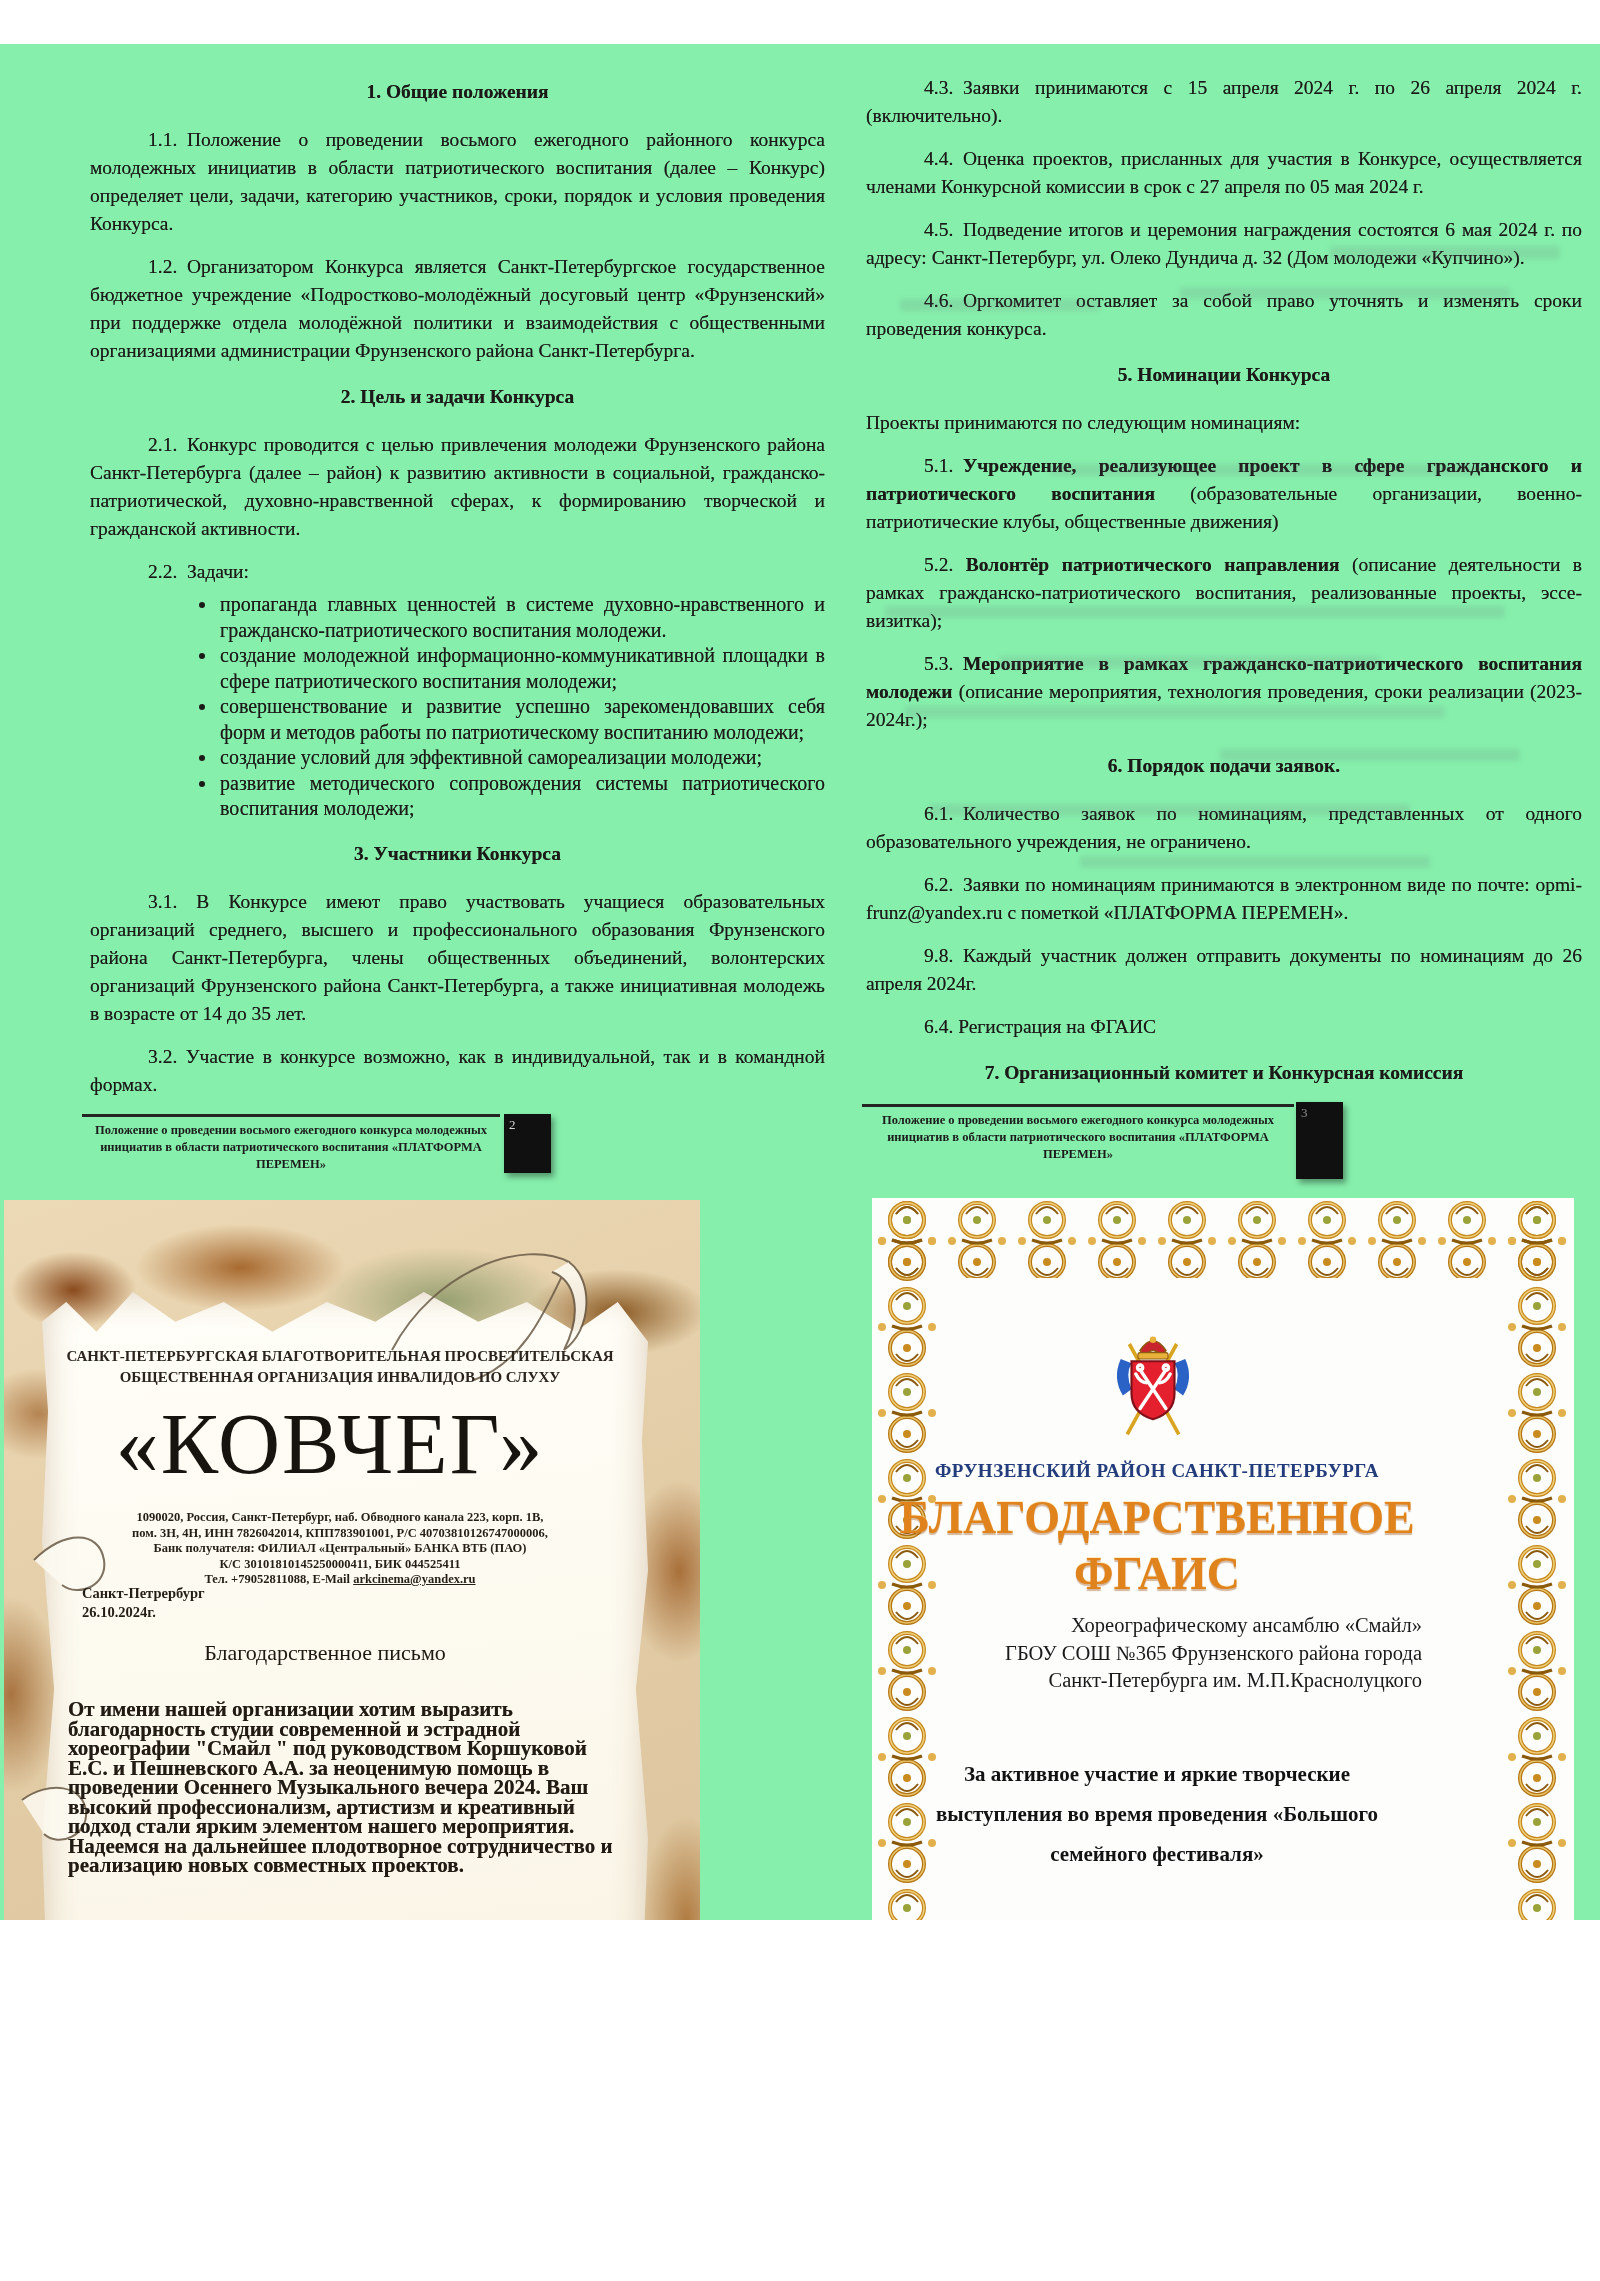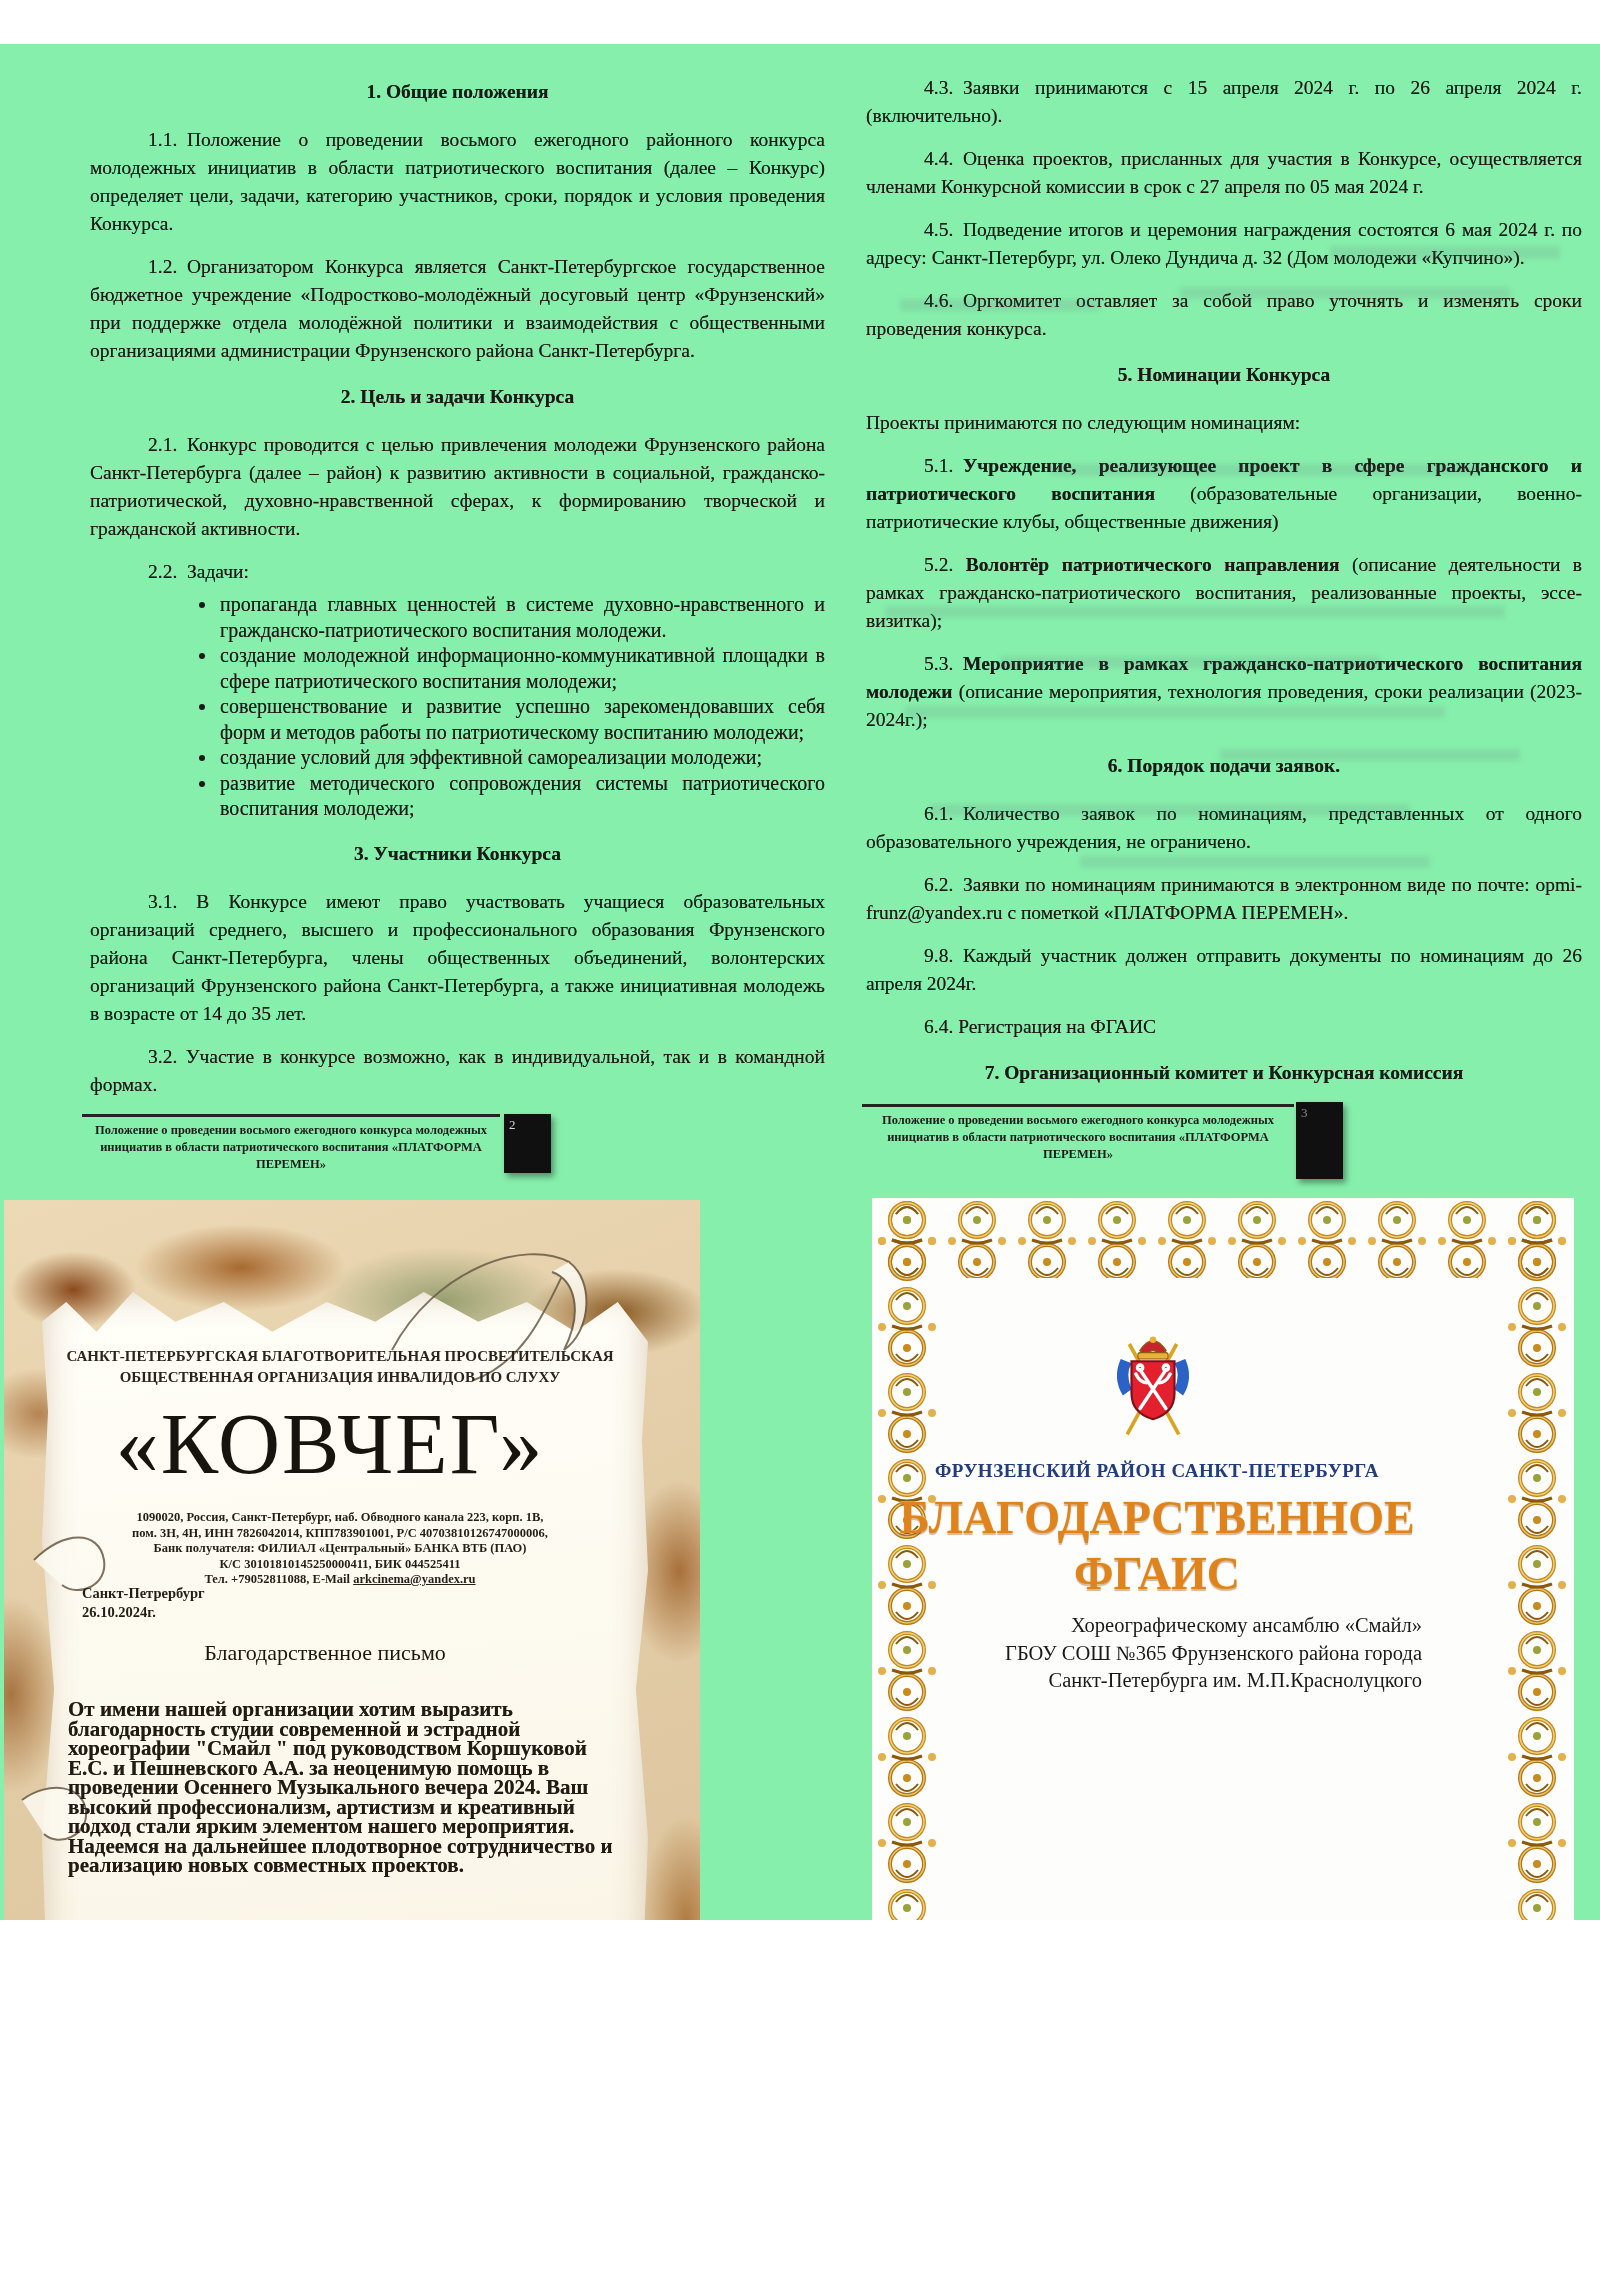--- a/index.html
+++ b/index.html
@@ -260,20 +260,25 @@
     <div class="g-district">ФРУНЗЕНСКИЙ РАЙОН САНКТ-ПЕТЕРБУРГА</div>
     <div class="g-title">
       <div>БЛАГОДАРСТВЕННОЕ</div>
       <div>ФГАИС</div>
     </div>
     <div class="g-recipient">
       <div>Хореографическому ансамблю «Смайл»</div>
       <div>ГБОУ СОШ №365 Фрунзенского района города</div>
       <div>Санкт-Петербурга им. М.П.Краснолуцкого</div>
     </div>
+    <div class="g-merit">
+      <div>За активное участие и яркие творческие</div>
+      <div>выступления во время проведения «Большого</div>
+      <div>семейного фестиваля»</div>
+    </div>
     <div class="g-signer-title">
       <div>Заместитель главы</div>
       <div>администрации</div>
     </div>
     <svg class="g-sig" viewBox="0 0 64 86">
       <path d="M14,70 C22,30 34,8 32,22 C30,38 24,58 22,72 M22,44 C32,32 44,30 48,40 C52,50 44,66 36,74 C32,78 28,74 30,68" fill="none" stroke="#222" stroke-width="2.2" stroke-linecap="round"></path>
     </svg>
     <div class="g-signer-name">М.А.Никифорова</div>
 
     <svg class="g-building" viewBox="0 0 334 94">

